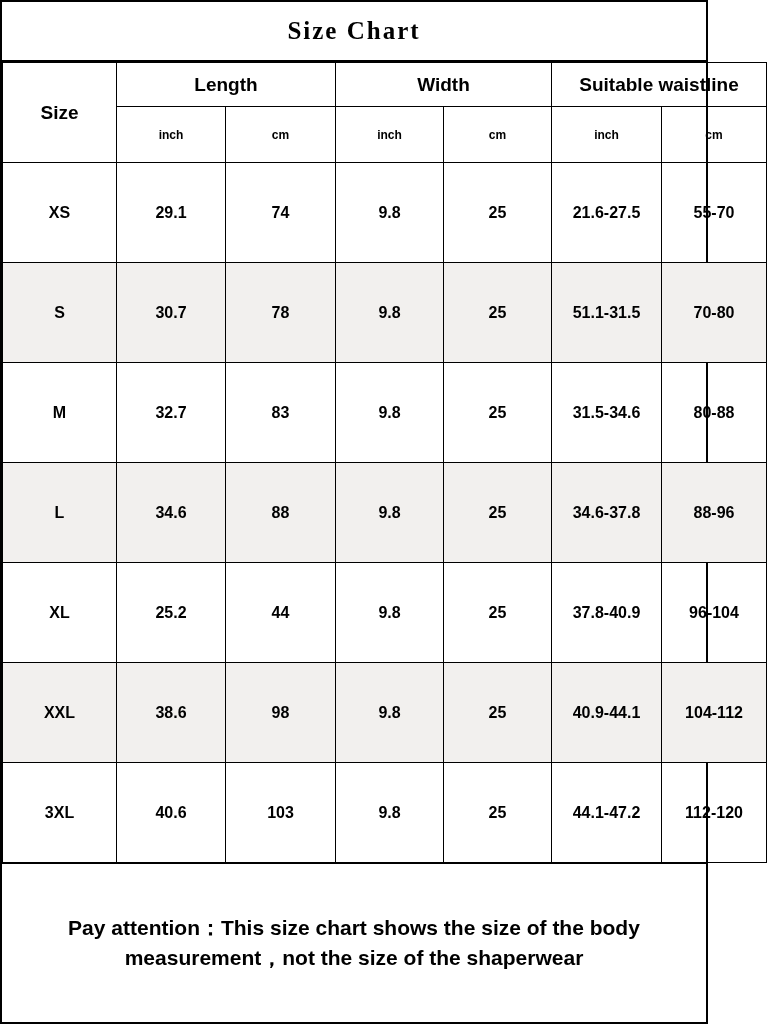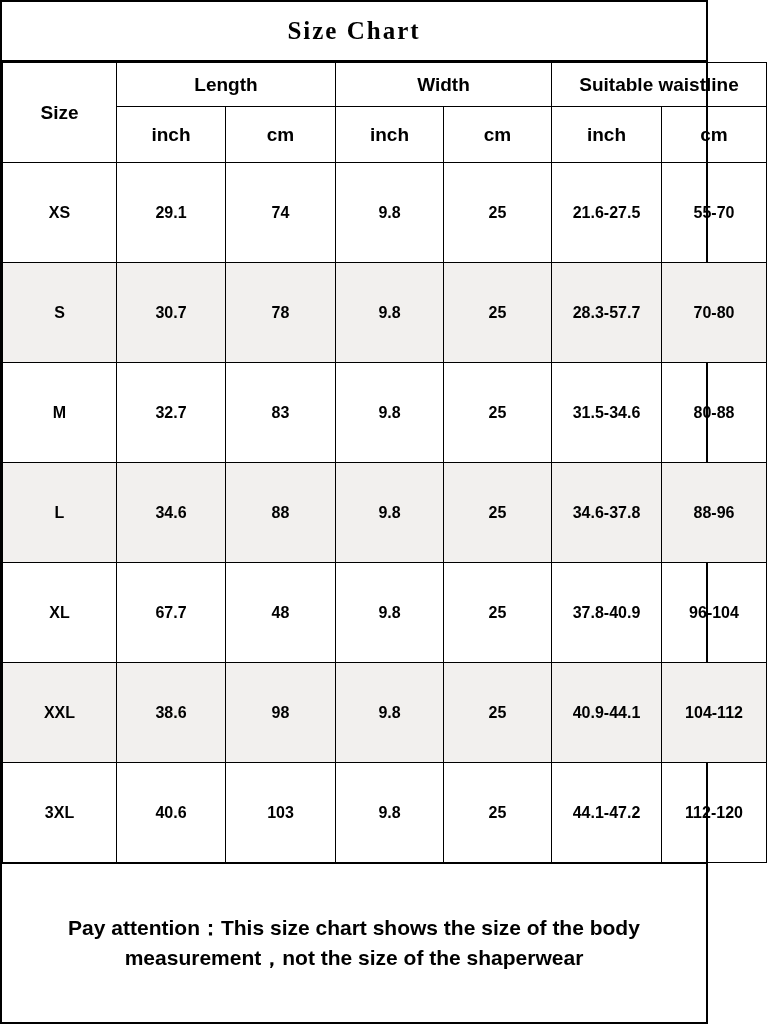--- a/index.html
+++ b/index.html
@@ -55,21 +55,21 @@
   table.size-table th,
   table.size-table td {
     border: 1px solid #000000;
     text-align: center;
     vertical-align: middle;
     font-weight: bold;
     font-size: 19px;
     padding: 0;
   }
   tr.group-row th { height: 43px; font-size: 19px; text-align: center; }
-  tr.unit-row th  { height: 55px; font-size: 19px; }
+  tr.unit-row th  { height: 55px; font-size: 12px; }
   tr.data-row td  { height: 99px; font-size: 16px; }
   tr.data-row.alt td { background: #f2f0ee; }
   td.size-cell, th.size-cell { font-size: 19px; }
   th.size-cell {
     font-size: 18px;
   }
   .note-bar {
     flex: 1 1 auto;
     border-top: 1px solid #000000;
     display: flex;
@@ -129,21 +129,21 @@
         <td>25</td>
         <td>21.6-27.5</td>
         <td>55-70</td>
       </tr>
       <tr class="data-row alt">
         <td class="size-cell">S</td>
         <td>30.7</td>
         <td>78</td>
         <td>9.8</td>
         <td>25</td>
-        <td>28.3-57.7</td>
+        <td>51.1-31.5</td>
         <td>70-80</td>
       </tr>
       <tr class="data-row">
         <td class="size-cell">M</td>
         <td>32.7</td>
         <td>83</td>
         <td>9.8</td>
         <td>25</td>
         <td>31.5-34.6</td>
         <td>80-88</td>
@@ -152,22 +152,22 @@
         <td class="size-cell">L</td>
         <td>34.6</td>
         <td>88</td>
         <td>9.8</td>
         <td>25</td>
         <td>34.6-37.8</td>
         <td>88-96</td>
       </tr>
       <tr class="data-row">
         <td class="size-cell">XL</td>
-        <td>67.7</td>
-        <td>48</td>
+        <td>25.2</td>
+        <td>44</td>
         <td>9.8</td>
         <td>25</td>
         <td>37.8-40.9</td>
         <td>96-104</td>
       </tr>
       <tr class="data-row alt">
         <td class="size-cell">XXL</td>
         <td>38.6</td>
         <td>98</td>
         <td>9.8</td>

